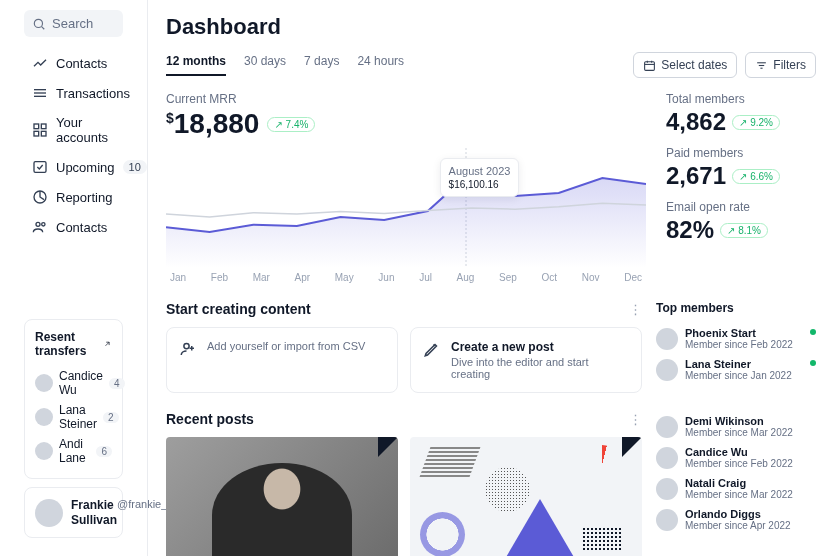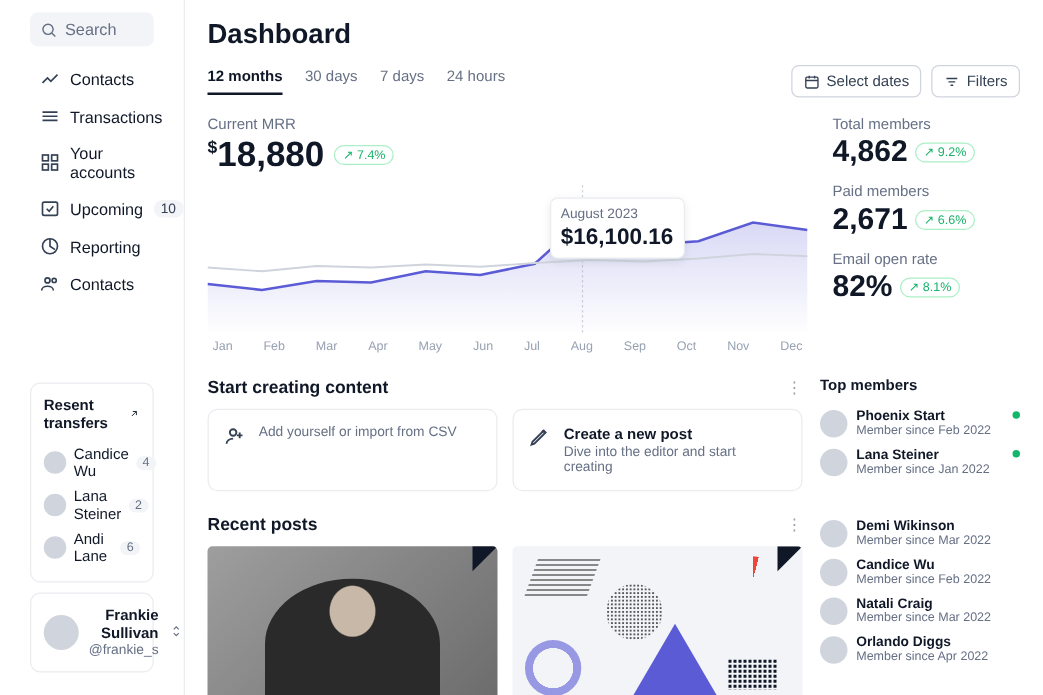--- a/index.html
+++ b/index.html
@@ -11,21 +11,21 @@
 .nav-item .icn { width: 16px; height: 16px; display: flex; align-items: center; justify-content: center; color: #344054; }
 .nav-item .badge { margin-left: auto; background: #f2f4f7; border-radius: 10px; padding: 1px 6px; font-size: 11px; color: #344054; }
 .spacer { flex: 1; }
 .card { border: 1px solid #eaecf0; border-radius: 8px; padding: 10px; margin-bottom: 8px; }
 .card-head { display: flex; justify-content: space-between; align-items: center; font-size: 12px; font-weight: 600; margin-bottom: 8px; }
 .transfer { display: flex; align-items: center; gap: 6px; padding: 3px 0; font-size: 12px; }
 .avatar { width: 18px; height: 18px; border-radius: 50%; background: #d0d5dd; flex-shrink: 0; }
 .avatar.lg { width: 28px; height: 28px; }
 .transfer .cnt { margin-left: auto; background: #f2f4f7; border-radius: 8px; padding: 0 5px; font-size: 10px; color: #667085; }
 .user-card { display: flex; align-items: center; gap: 8px; }
-.user-card .meta { display: flex; flex-direction: column; line-height: 1.2; text-align: right; }
+.user-card .meta { display: flex; line-height: 1.2; }
 .user-card .name { font-size: 12px; font-weight: 600; }
 .user-card .handle { font-size: 11px; color: #667085; }
 .chevrons { margin-left: auto; color: #667085; }
 .main { flex: 1; padding: 14px 18px; overflow: hidden; }
 .title { font-size: 22px; font-weight: 700; margin-bottom: 12px; }
 .topbar { display: flex; align-items: center; gap: 18px; margin-bottom: 14px; }
 .tabs { display: flex; gap: 18px; font-size: 12px; color: #667085; }
 .tab { cursor: pointer; padding-bottom: 6px; }
 .tab.active { color: #101828; font-weight: 600; border-bottom: 2px solid #101828; }
 .top-actions { margin-left: auto; display: flex; gap: 8px; }
@@ -34,21 +34,21 @@
 .chart-area { flex: 1; }
 .mrr-label { font-size: 12px; color: #667085; margin-bottom: 2px; }
 .mrr-row { display: flex; align-items: center; gap: 8px; }
 .mrr-val { font-size: 28px; font-weight: 700; }
 .mrr-val sup { font-size: 14px; vertical-align: super; }
 .delta { border: 1px solid #abefc6; color: #17b26a; border-radius: 10px; padding: 1px 6px; font-size: 10px; font-weight: 500; }
 .chart { position: relative; height: 120px; margin-top: 8px; }
 .chart svg { width: 100%; height: 100%; }
 .tooltip { position: absolute; left: 57%; top: 10px; background: #fff; border: 1px solid #eaecf0; border-radius: 6px; padding: 6px 8px; box-shadow: 0 2px 8px rgba(16,24,40,0.08); font-size: 11px; }
 .tooltip .tt-date { color: #667085; margin-bottom: 2px; }
-.tooltip .tt-val { font-weight: 700; font-size: 18px; }
+.tooltip .tt-val { font-weight: 400; font-size: 10px; }
 .xaxis { display: flex; justify-content: space-between; font-size: 10px; color: #98a2b3; margin-top: 4px; padding: 0 4px; }
 .stats { width: 150px; display: flex; flex-direction: column; gap: 10px; }
 .stat .lbl { font-size: 12px; color: #667085; margin-bottom: 2px; }
 .stat .val-row { display: flex; align-items: center; gap: 6px; }
 .stat .val { font-size: 24px; font-weight: 700; }
 .section-head { display: flex; align-items: center; justify-content: space-between; margin-bottom: 10px; }
 .section-head h3 { font-size: 14px; font-weight: 700; }
 .dots { color: #98a2b3; cursor: pointer; }
 .content-row { display: flex; gap: 14px; margin-bottom: 18px; }
 .action-cards { flex: 1; display: flex; gap: 12px; }

